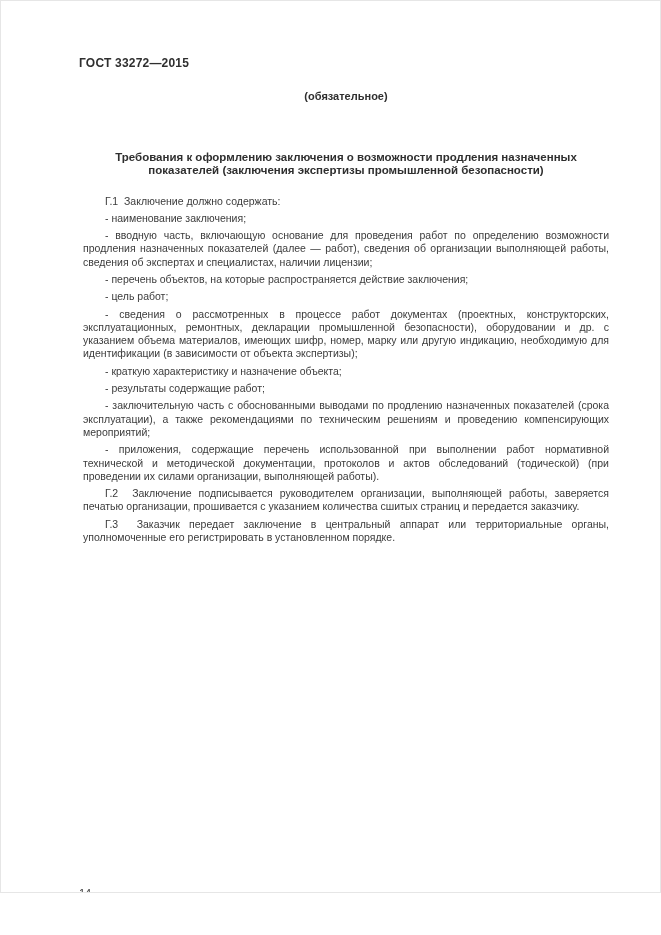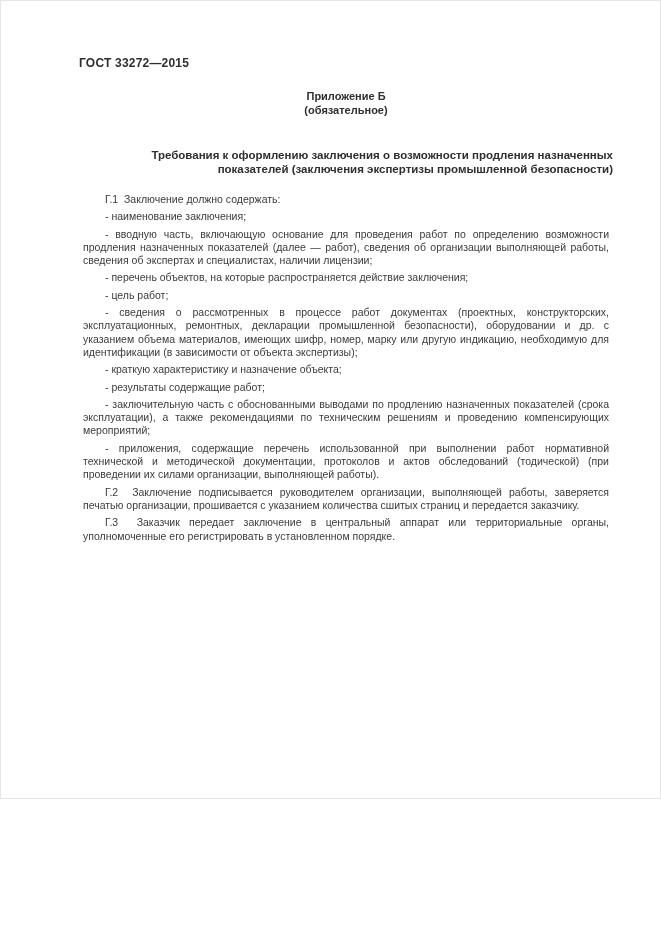--- a/index.html
+++ b/index.html
@@ -4,43 +4,43 @@
 <style>
   * { margin: 0; padding: 0; box-sizing: border-box; }
   html, body { background: #ffffff; }
   body {
     font-family: "Liberation Sans", "DejaVu Sans", sans-serif;
     color: #3b3b3b;
   }
   .page {
     position: relative;
     width: 661px;
-    height: 799px;
+    height: 893px;
     background: #ffffff;
     border: 1px solid #e6e6e6;
     overflow: hidden;
   }
   .doc-code {
     margin: 55px 47px 0 78px;
     font-size: 12px;
     font-weight: bold;
     color: #2f2f2f;
     letter-spacing: 0.2px;
   }
   .annex {
     margin: 20px 47px 0 78px;
     text-align: center;
     font-size: 11px;
     font-weight: bold;
     line-height: 13.5px;
     color: #2f2f2f;
   }
   .doc-title {
-    margin: 32px 47px 0 78px;
-    text-align: right;
+    margin: 47px 47px 0 78px;
+    text-align: center;
     font-size: 11.5px;
     font-weight: bold;
     line-height: 13.5px;
     color: #2f2f2f;
   }
   .body-text {
     margin: 17px 47px 0 78px;
     font-size: 10.5px;
     line-height: 13.3px;
     text-align: justify;
@@ -60,21 +60,20 @@
   }
 </style>
 </head>
 <body>
 
 <div class="page">
 
   <div class="doc-code">ГОСТ 33272—2015</div>
 
   <div class="annex">
-    <div>Приложение Б</div>
     <div>(обязательное)</div>
   </div>
 
   <div class="doc-title">Требования к оформлению заключения о возможности продления назначенных показателей (заключения экспертизы промышленной безопасности)</div>
 
   <div class="body-text">
     <p>Г.1&nbsp; Заключение должно содержать:</p>
     <p>- наименование заключения;</p>
     <p>- вводную часть, включающую основание для проведения работ по определению возможности продления назначенных показателей (далее — работ), сведения об организации выполняющей работы, сведения об экспер­тах и специалистах, наличии лицензии;</p>
     <p>- перечень объектов, на которые распространяется действие заключения;</p>

